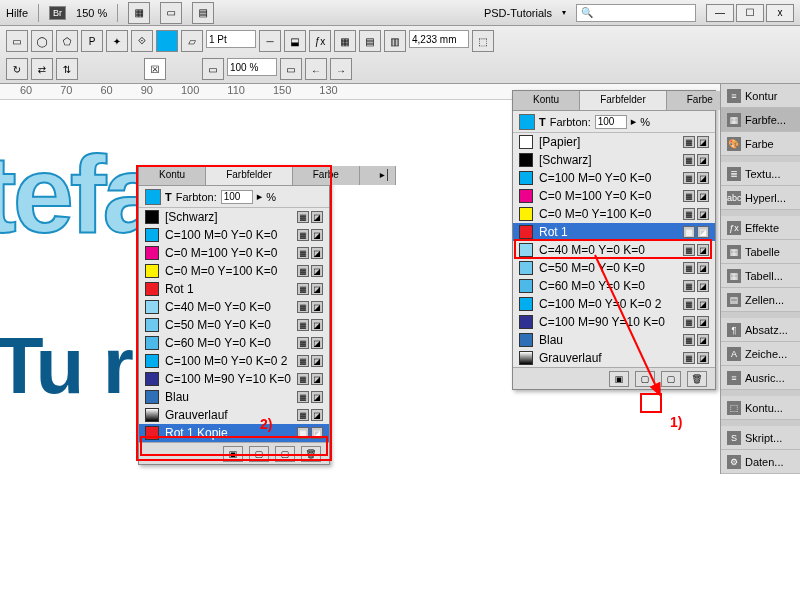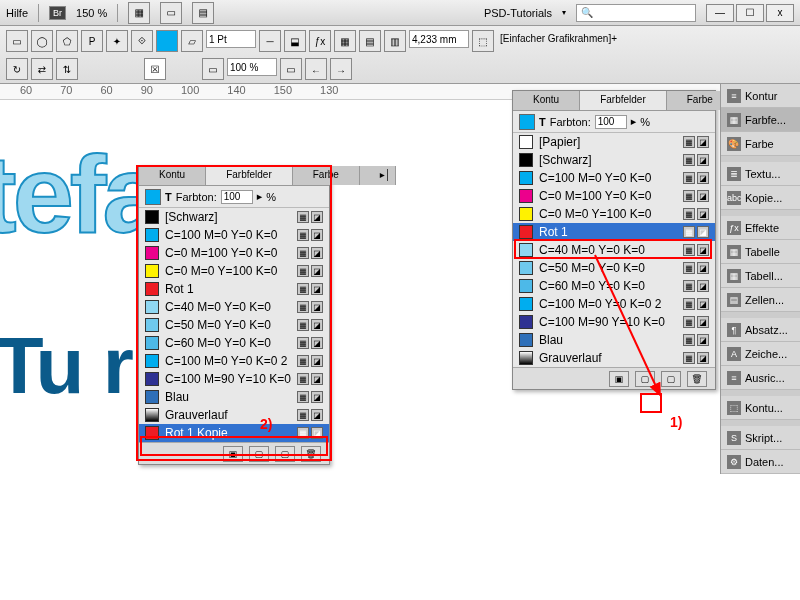--- a/index.html
+++ b/index.html
@@ -74,21 +74,20 @@
     <span class="tb-btn">▱</span>
     <input class="tb-input" value="1 Pt" style="">
     <span class="tb-btn">─</span>
     <span class="tb-btn">⬓</span>
     <span class="tb-btn">ƒx</span>
     <span class="tb-btn">▦</span>
     <span class="tb-btn">▤</span>
     <span class="tb-btn">▥</span>
     <input class="tb-input" style="width: 60px;" value="4,233 mm">
     <span class="tb-btn">⬚</span>
-    <span style="font-size:10px;padding:3px">[Einfacher Grafikrahmen]+</span>
   </div>
   <div style="display:flex;gap:3px;width:100%">
     <span class="tb-btn">↻</span>
     <span class="tb-btn">⇄</span>
     <span class="tb-btn">⇅</span>
     <span style="width:60px"></span>
     <span class="tb-btn" style="background:#fff">☒</span>
     <span style="width:30px"></span>
     <span class="tb-btn">▭</span>
     <input class="tb-input" value="100 %" style="">
@@ -97,21 +96,21 @@
     <span class="tb-btn">→</span>
   </div>
 </div>
 
 <div class="ruler">
   <span>60</span>
     <span>70</span>
     <span>60</span>
     <span>90</span>
     <span>100</span>
-    <span>140</span>
+    <span>110</span>
     <span>150</span>
     <span>130</span>
 </div>
 
 <div class="canvas">
   <div class="canvas-text" style="top:30px;left:-20px;font-size:110px;letter-spacing:-4px;-webkit-text-stroke:2px #1b8fc4;color:#9fd9f0">tefar</div>
   <div class="canvas-text" style="top:220px;left:-30px;font-size:80px;color:#0b5a8a;letter-spacing:-2px">-Tu    rials</div>
 </div>
 
 <div class="panel" style="top:165px;left:138px;width:192px">
@@ -399,21 +398,21 @@
       <span class="dicon" style="background:#777;color:#fff;font-size:9px;text-align:center;line-height:14px">🎨</span>
       <span>Farbe</span>
     </div>
     <div class="dock-sep"></div>
     <div class="dock-item">
       <span class="dicon" style="background:#777;color:#fff;font-size:9px;text-align:center;line-height:14px">≣</span>
       <span>Textu...</span>
     </div>
     <div class="dock-item">
       <span class="dicon" style="background:#777;color:#fff;font-size:9px;text-align:center;line-height:14px">abc</span>
-      <span>Kopie...</span>
+      <span>Hyperl...</span>
     </div>
     <div class="dock-sep"></div>
     <div class="dock-item">
       <span class="dicon" style="background:#777;color:#fff;font-size:9px;text-align:center;line-height:14px">ƒx</span>
       <span>Effekte</span>
     </div>
     <div class="dock-item">
       <span class="dicon" style="background:#777;color:#fff;font-size:9px;text-align:center;line-height:14px">▦</span>
       <span>Tabelle</span>
     </div>

